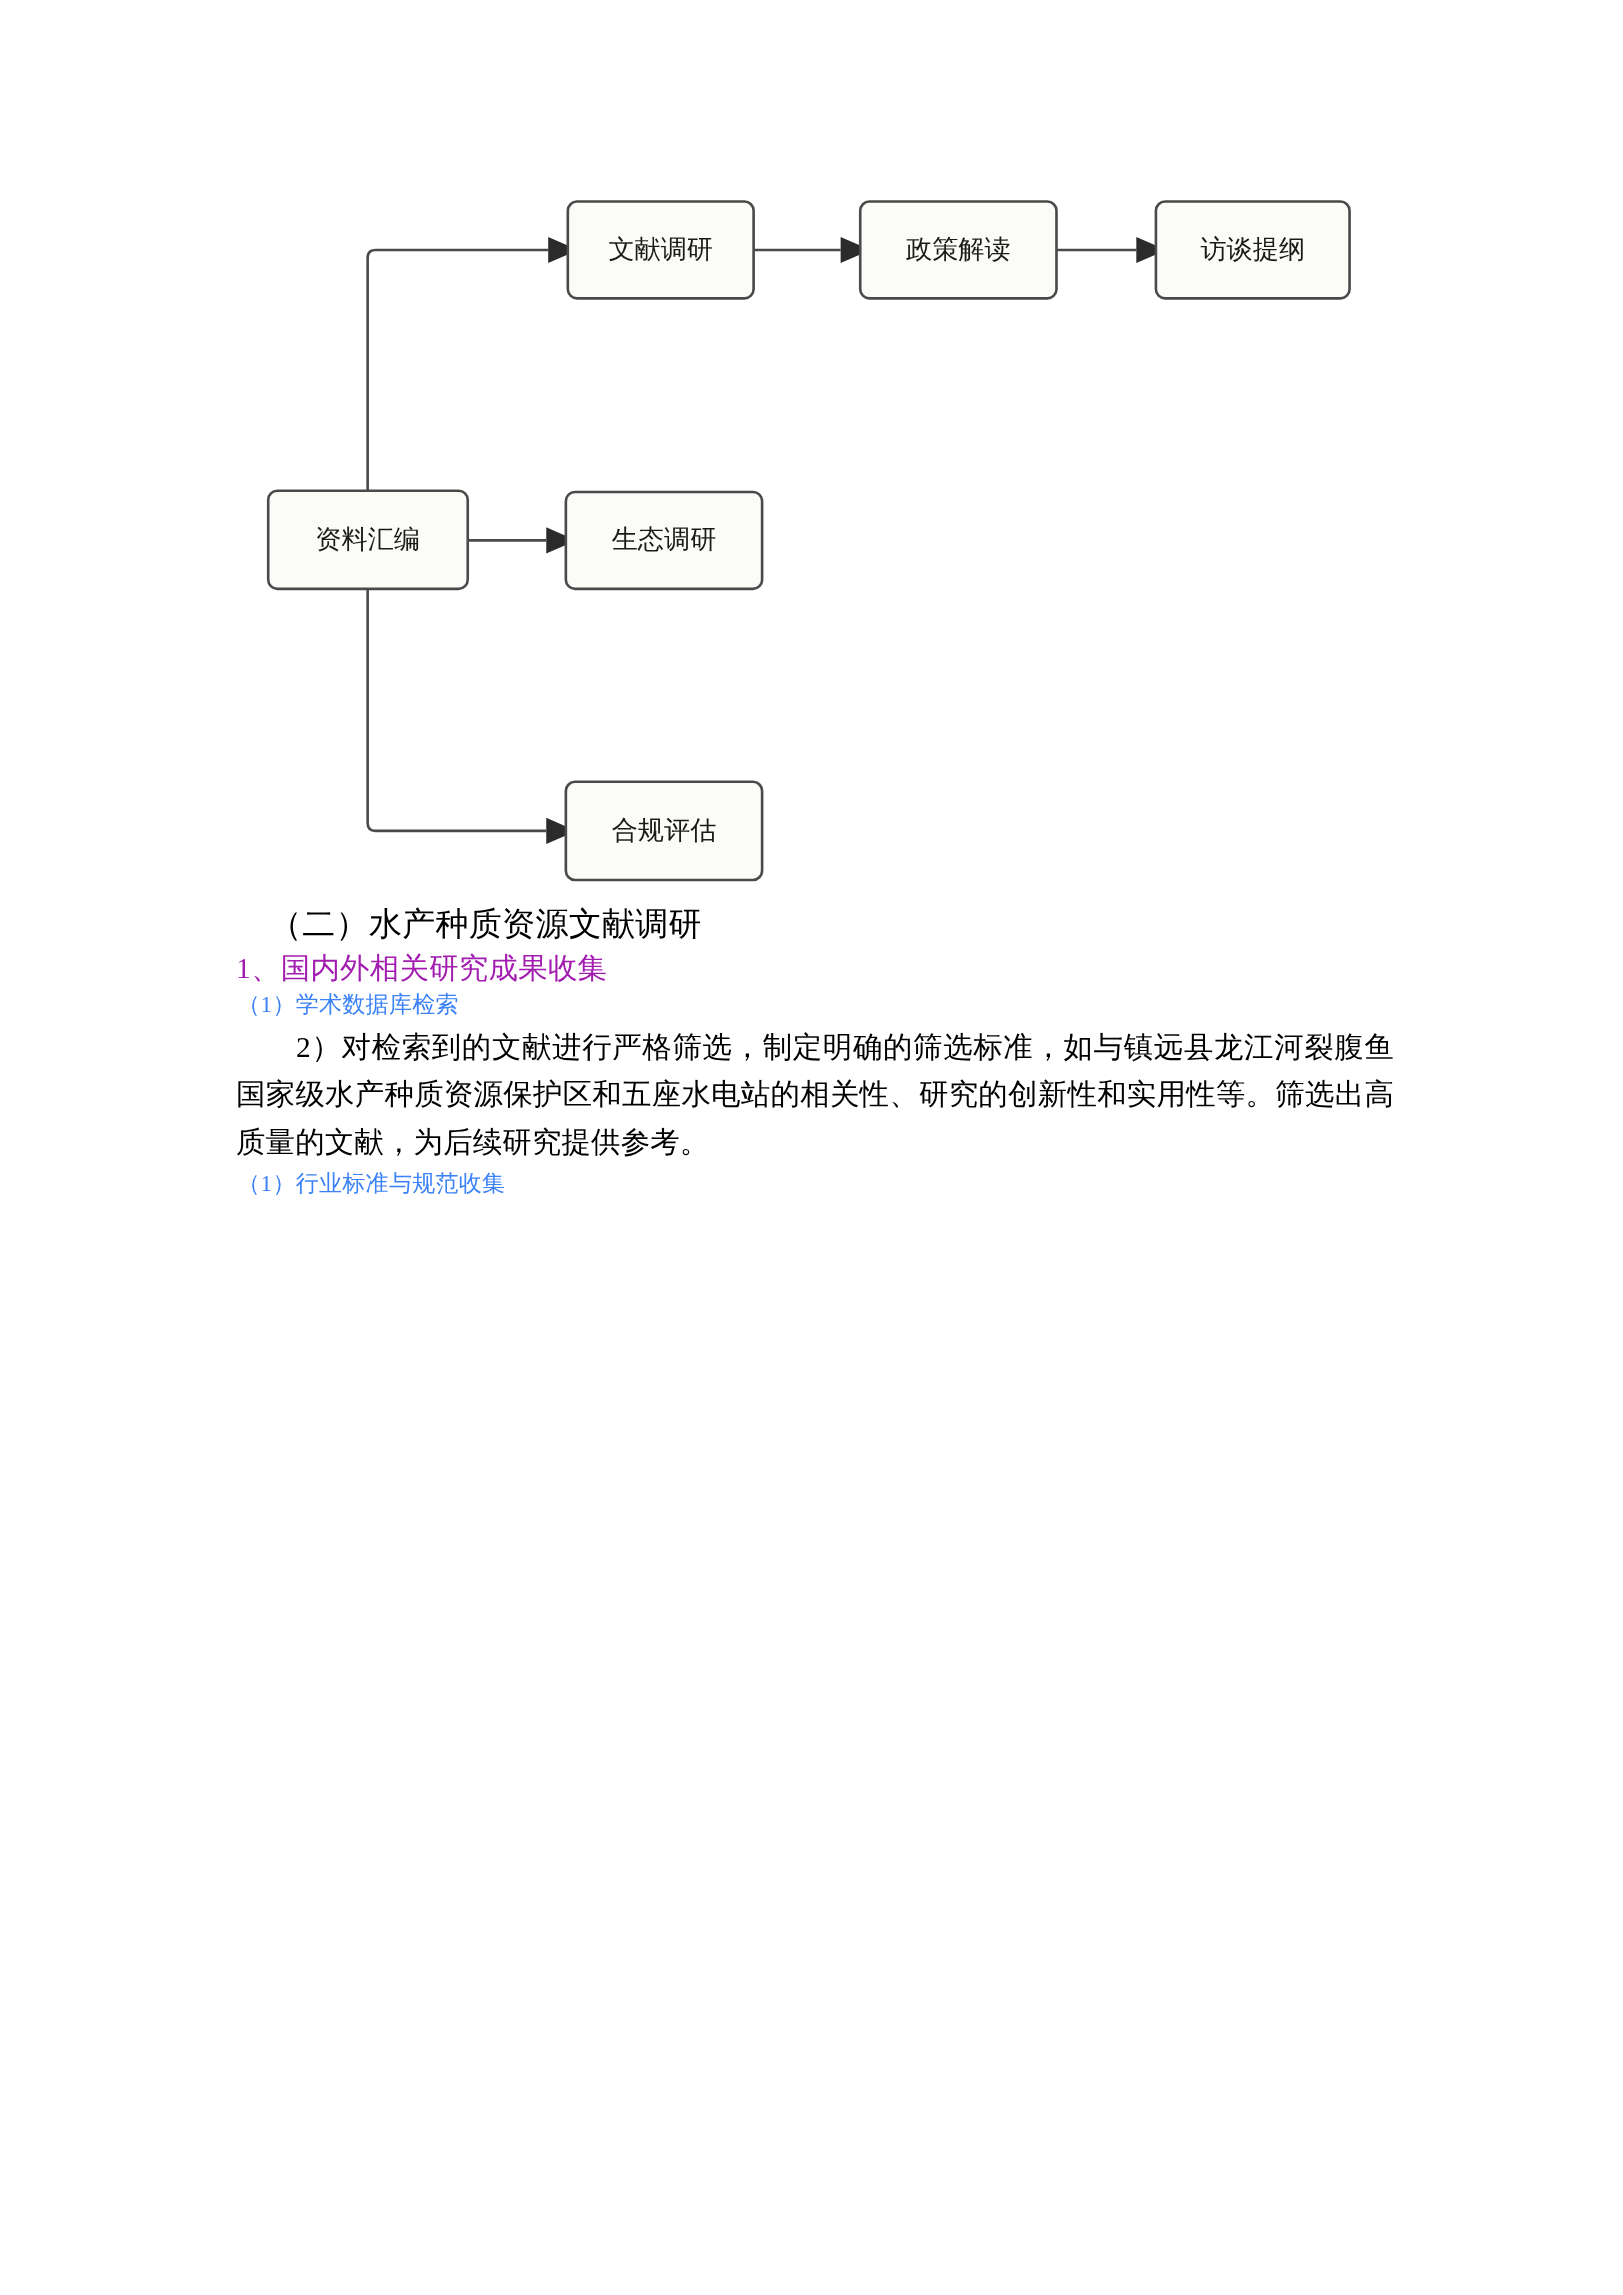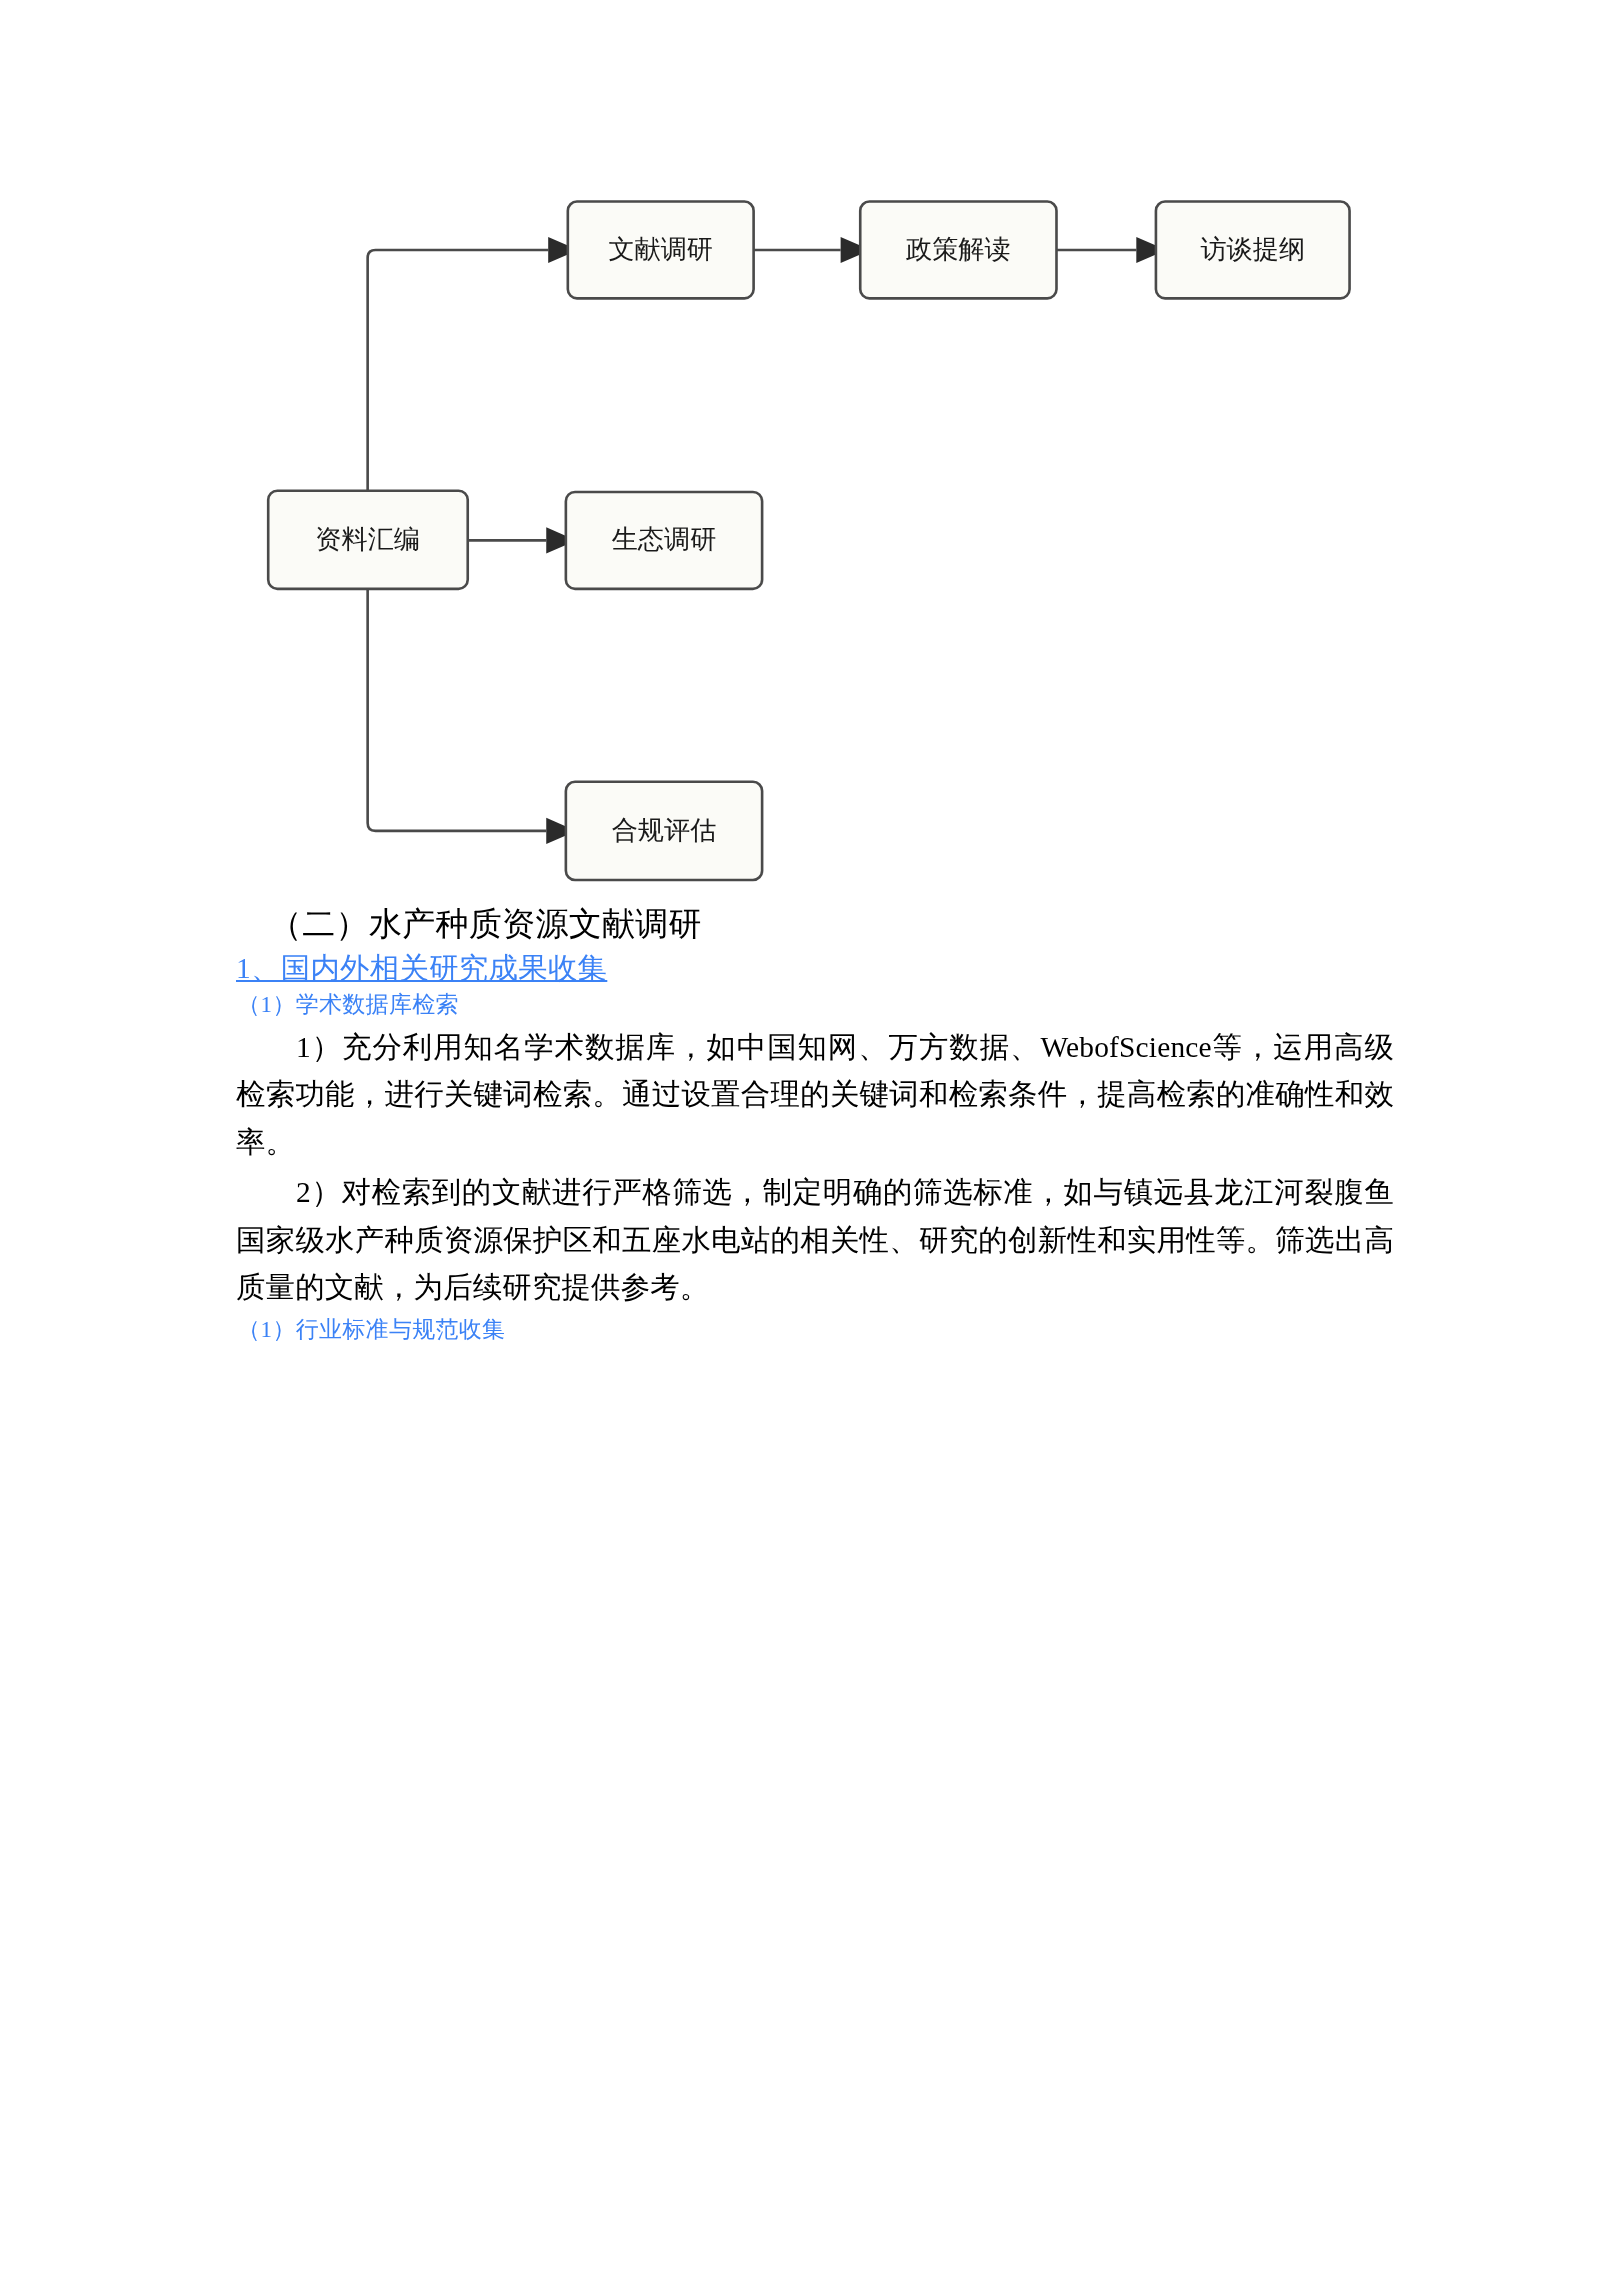--- a/index.html
+++ b/index.html
@@ -64,24 +64,23 @@
     font-size: 33px;
     line-height: 1.28;
     color: #000000;
     margin: 0 0 3.9px 0;
     text-indent: 33px;
     letter-spacing: 0.3px;
   }
   .heading-2 {
     font-size: 29.4px;
     line-height: 1.30;
-    color: #3b82f6;
+    color: #a21caf;
     margin: 0 0 2.6px 0;
     letter-spacing: 0.3px;
-    text-decoration: underline;
   }
   .heading-3 {
     font-size: 23px;
     line-height: 1.30;
     color: #3b82f6;
     margin: 0 0 3.9px 0;
     text-indent: 1.3px;
     letter-spacing: 0.3px;
   }
   .para {
@@ -165,21 +164,20 @@
   </div>
 
   <div class="body-text">
 
     <div class="heading-1">（二）水产种质资源文献调研</div>
 
     <div class="heading-2">1、国内外相关研究成果收集</div>
 
     <div class="heading-3">（1）学术数据库检索</div>
 
-    <p class="para">1）充分利用知名学术数据库，如中国知网、万方数据、WebofScience等，运用高级检索功能，进行关键词检索。通过设置合理的关键词和检索条件，提高检索的准确性和效率。</p>
 
     <p class="para">2）对检索到的文献进行严格筛选，制定明确的筛选标准，如与镇远县龙江河裂腹鱼国家级水产种质资源保护区和五座水电站的相关性、研究的创新性和实用性等。筛选出高质量的文献，为后续研究提供参考。</p>
 
 
     <div class="heading-3">（1）行业标准与规范收集</div>
 
 
   </div>
 
 </div>

